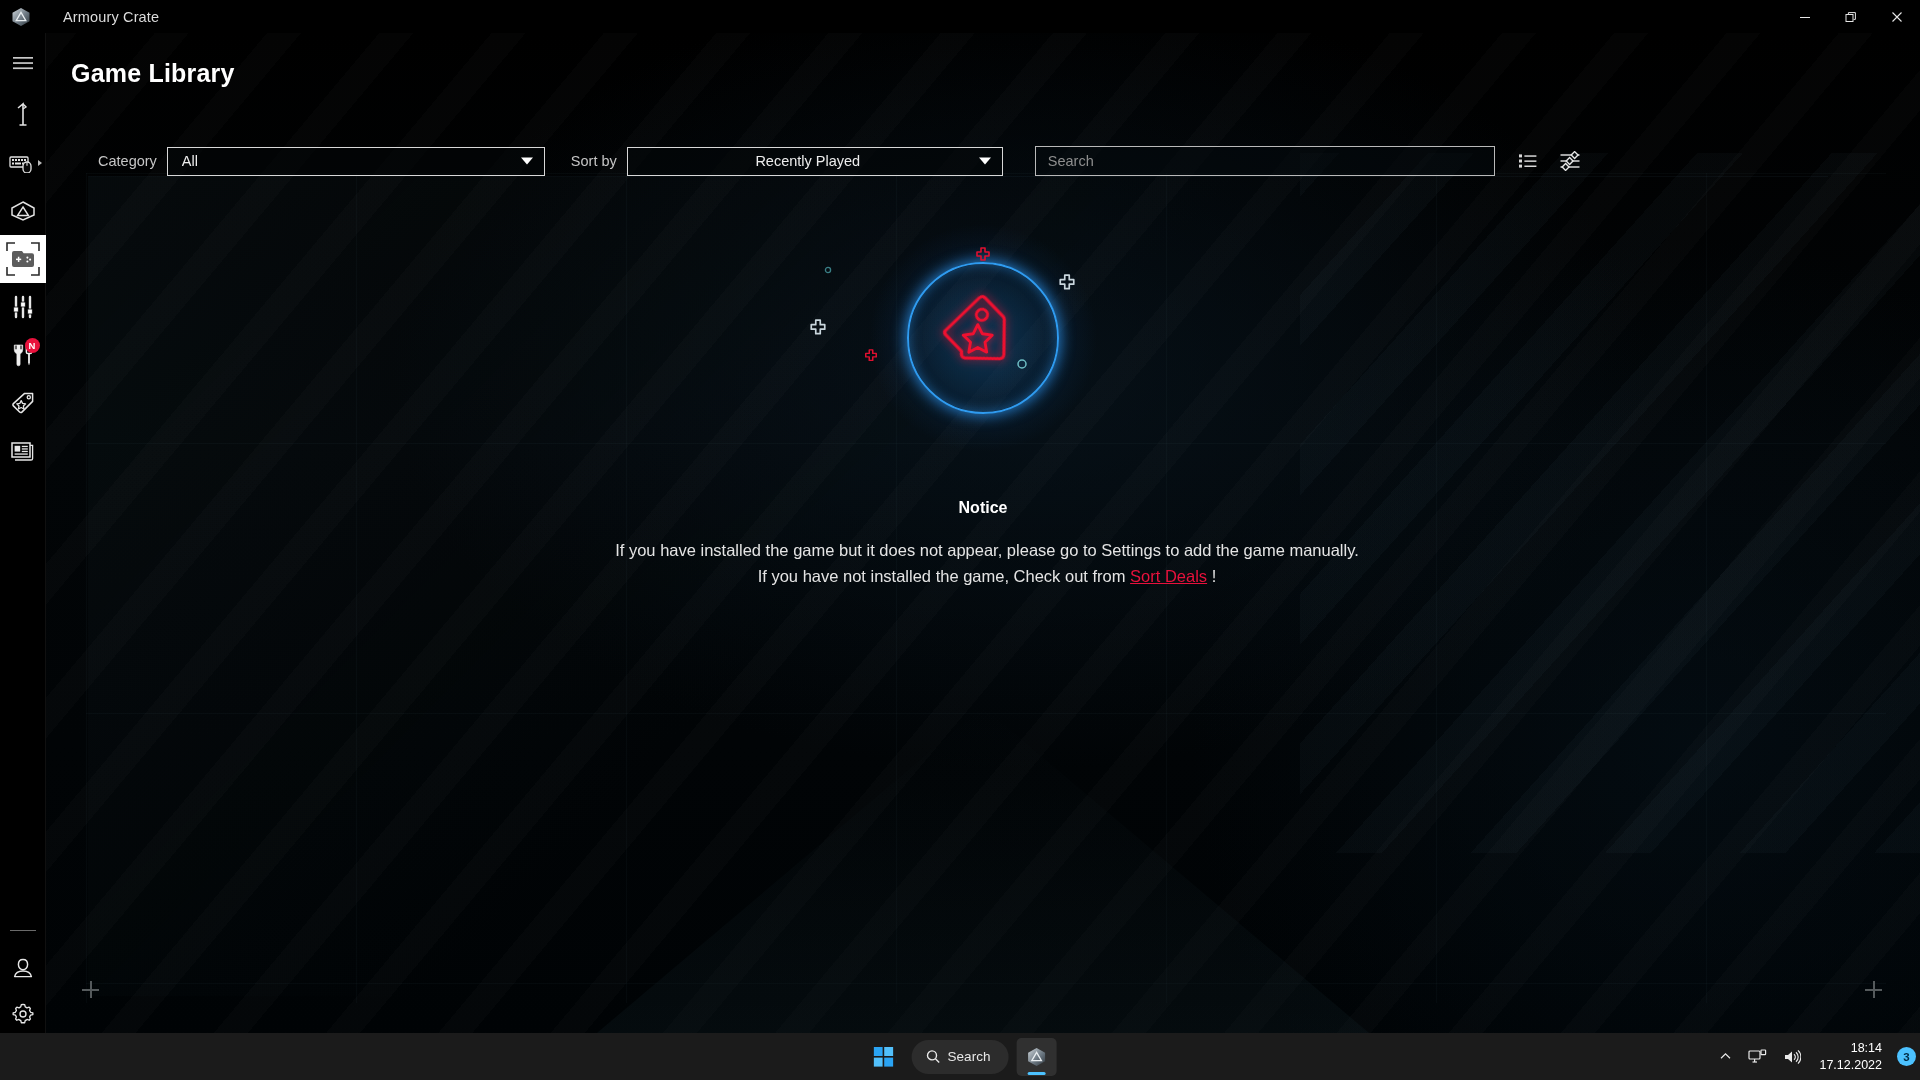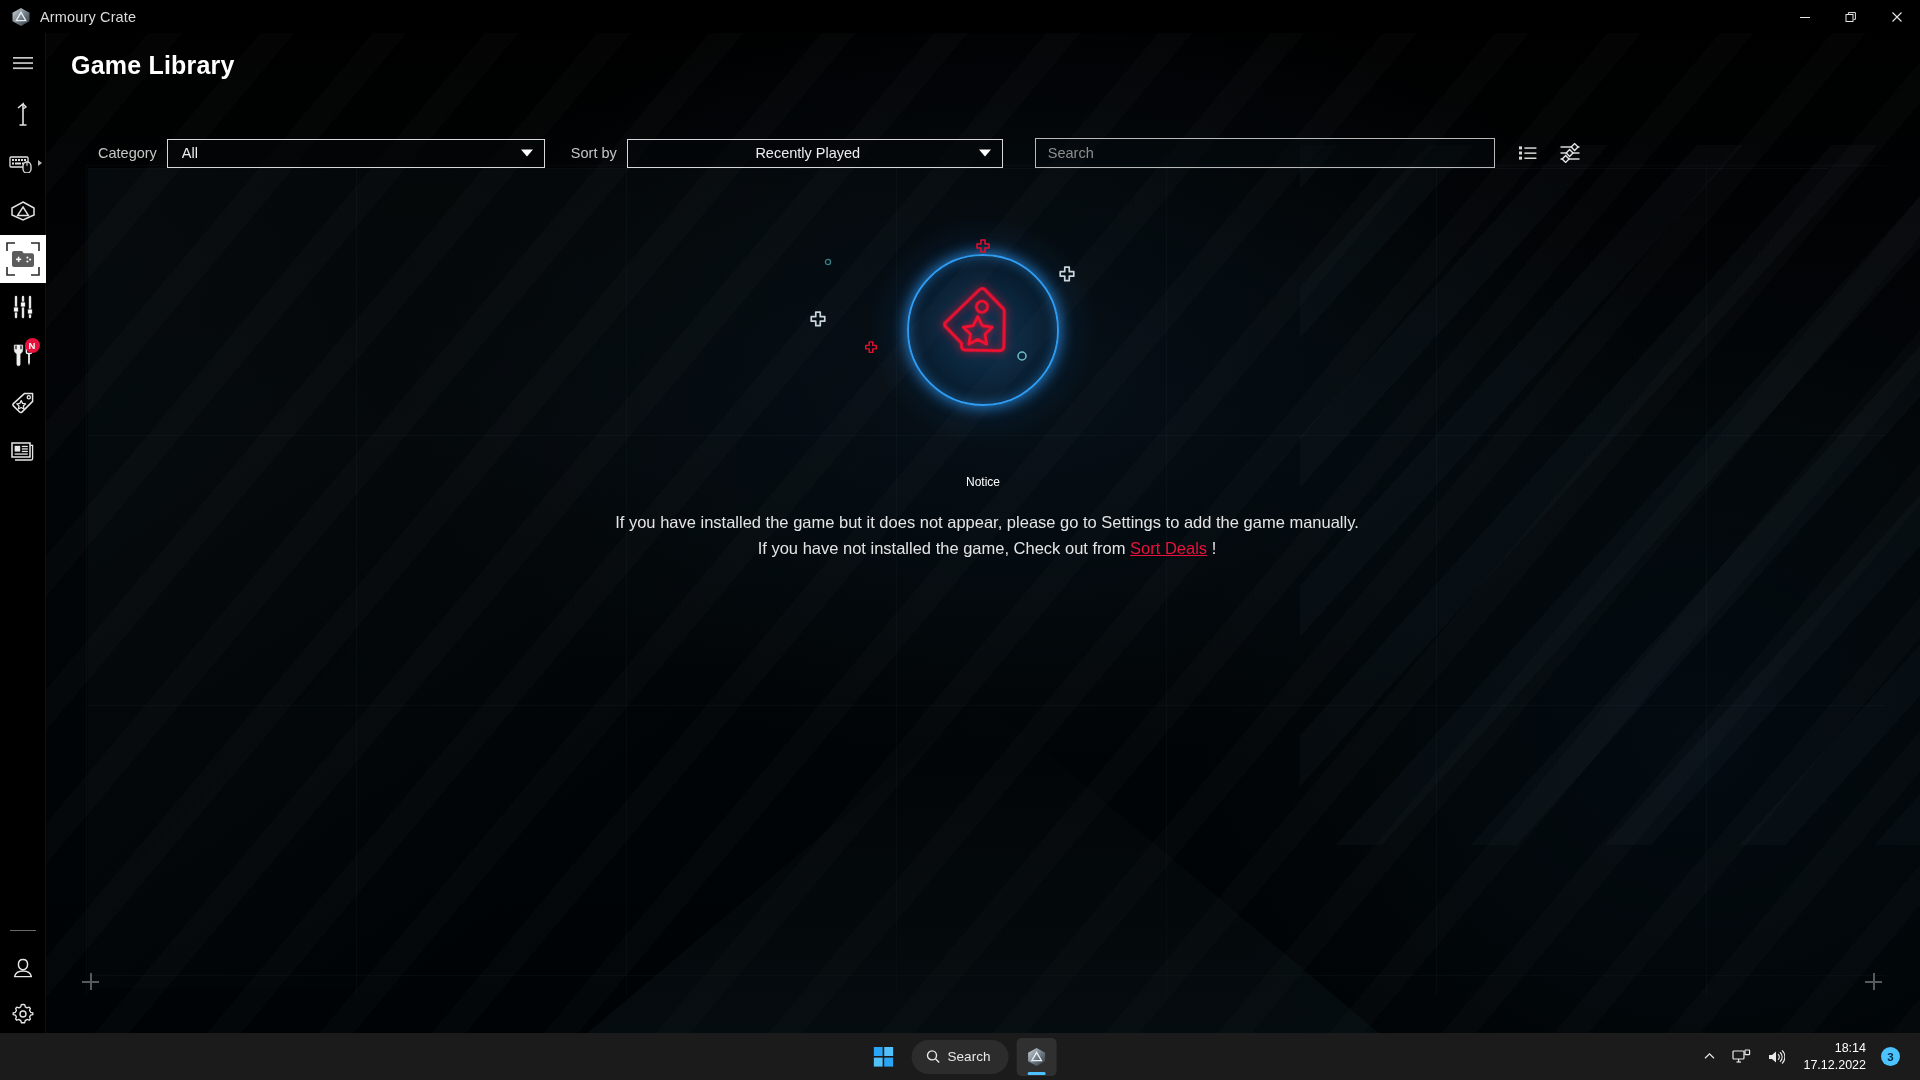--- a/index.html
+++ b/index.html
@@ -31,21 +31,21 @@
     display: flex;
     align-items: center;
     z-index: 40;
   }
   .tb-logo {
     width: 22px; height: 22px;
     margin-left: 10px;
     position: relative;
   }
   .tb-title {
-    margin-left: 8px;
+    margin-left: 31px;
     color: #dcdcdc;
     font-size: 14.5px;
     letter-spacing: .15px;
   }
   .tb-spacer { flex: 1; }
   .tb-btn {
     width: 46px; height: 33px;
     display: flex; align-items: center; justify-content: center;
     color: #e6e6e6;
   }
@@ -111,21 +111,21 @@
   .sb-sep {
     width: 26px; height: 1px;
     background: #6a6a6a;
     margin-bottom: 14px;
   }
   .sb-bottom .sb-item { height: 46px; }
 
   
   .main {
     position: absolute;
-    top: 25px; left: 46px;
+    top: 33px; left: 46px;
     width: 1874px;
     height: 1014px;
     background:
       radial-gradient(ellipse 900px 560px at 52% 34%, rgba(10,26,38,.55) 0%, rgba(0,0,0,0) 70%),
       radial-gradient(ellipse 700px 700px at 88% 70%, rgba(6,20,30,.45) 0%, rgba(0,0,0,0) 72%),
       linear-gradient(180deg, #000000 0%, #020507 40%, #000305 100%);
     overflow: hidden;
   }
 
   
@@ -303,24 +303,24 @@
                 inset 0 0 12px 1px rgba(45,150,240,.45);
   }
   .art-tag {
     position: absolute;
     left: 50%; top: 50%;
     transform: translate(-50%,-50%);
   }
   .sprite { position: absolute; }
 
   .notice-title {
-    margin-top: 30px;
+    margin-top: 46px;
     color: #ffffff;
-    font-size: 12px;
-    font-weight: normal;
+    font-size: 16px;
+    font-weight: bold;
   }
   .notice-body {
     margin-top: 21px;
     color: #e4e4e4;
     font-size: 16.5px;
     line-height: 1.55;
     text-align: center;
     margin-left: 8px;
   }
   .deal-link {
@@ -376,25 +376,25 @@
     content: "";
     position: absolute;
     bottom: 1px; left: 50%;
     transform: translateX(-50%);
     width: 18px; height: 3px;
     border-radius: 2px;
     background: #4cc2ff;
   }
   .tray {
     position: absolute;
-    right: 8px; top: 0;
+    right: 0; top: 0;
     height: 47px;
     display: flex;
     align-items: center;
-    padding-right: 8px;
+    padding-right: 0;
     gap: 2px;
   }
   .tray-btn {
     height: 38px;
     padding: 0 7px;
     display: flex; align-items: center; justify-content: center;
     border-radius: 4px;
     cursor: pointer;
     color: #e9e9e9;
   }

